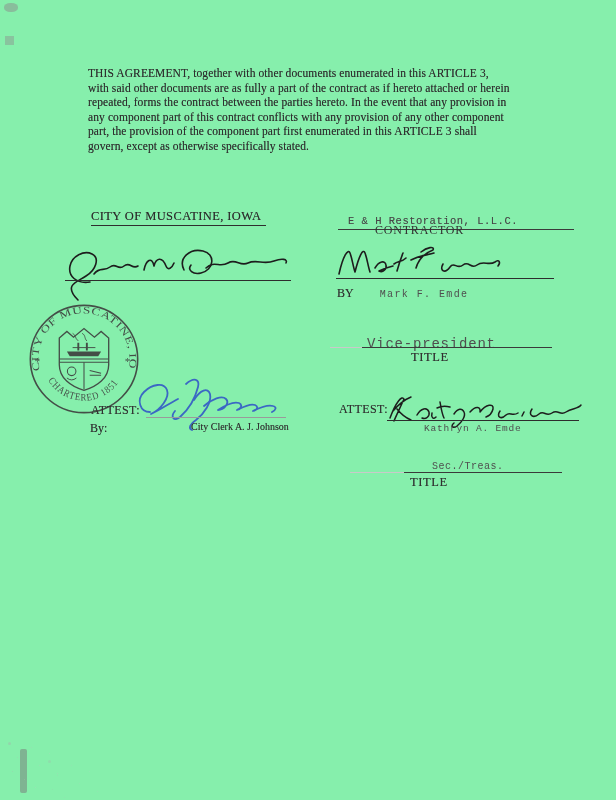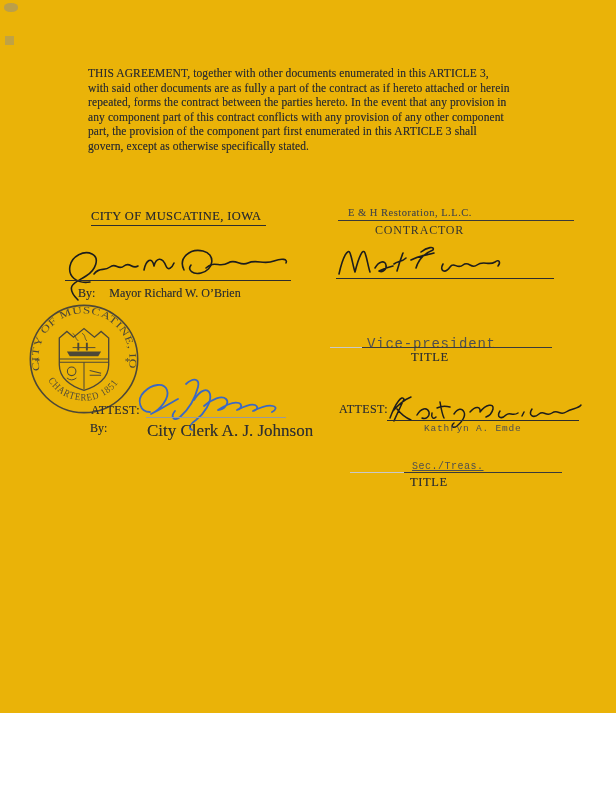--- a/index.html
+++ b/index.html
@@ -1,37 +1,37 @@
 <!DOCTYPE html>
 <html><head>
 <meta charset="utf-8">
 <style>
   html,body{margin:0;padding:0;background:#ffffff;}
   .page{
-    position:relative;width:616px;height:713px;background:#eab308;overflow:hidden;
+    position:relative;width:616px;height:800px;background:#86efac;overflow:hidden;
     font-family:"Liberation Serif", serif;color:#2f2f2f;
   }
   .abs{position:absolute;}
   .para{
     width:470px;font-size:11.5px;line-height:14.6px;white-space:pre-line;
     color:#2e2e2e;letter-spacing:0.1px;text-shadow:0 0 0.4px rgba(45,45,45,.55);
   }
   .heading-left{
     font-size:12.5px;letter-spacing:0.4px;color:#2c2c2c;
     border-bottom:1.2px solid #2e2e2e;padding:0 4px 1px 0;
     text-shadow:0 0 0.4px rgba(45,45,45,.5);
   }
   .heading-right{
-    width:226px;font-family:Liberation Serif, serif;font-size:10.5px;
+    width:226px;font-family:Liberation Mono, monospace;font-size:10.5px;
     letter-spacing:0.5px;color:#474747;padding:0 0 2px 10px;
-    border-bottom:1.2px solid #3a3a3a;text-shadow:0 0 0.4px rgba(70,70,70,.4);
+    border-bottom:1.2px solid #3a3a3a;text-shadow:0 0 0.4px rgba(70,70,70,.4);margin-top:8px;
   }
   .contractor{font-size:12px;letter-spacing:0.8px;color:#333;}
   .serif-label{font-size:12px;color:#303030;text-shadow:0 0 0.3px rgba(45,45,45,.5);}
-  .serif-small{font-size:17px;color:#303030;text-shadow:0 0 0.3px rgba(45,45,45,.5);}
+  .serif-small{font-size:10px;color:#303030;text-shadow:0 0 0.3px rgba(45,45,45,.5);margin-left:44px;}
   .typed{font-family:"Liberation Mono", monospace;color:#4f4f4f;}
   .rule{height:1.3px;background:#2d2d2d;}
   .rule-light{height:1px;background:#9a9a9a;}
   .rule-faint{height:1px;background:#c9c9c9;}
   .sig path{fill:none;stroke-linecap:round;stroke-linejoin:round;}
   .artifact{pointer-events:none;}
   .speckle{
     width:3px;height:3px;border-radius:50%;background:#aaa;opacity:.35;
     box-shadow: 8px 14px 0 -1px #b5b5b5, 22px 4px 0 -1px #bbb, 3px 28px 0 -1px #b0b0b0,
                 30px 22px 0 -1px #c0c0c0, 15px 36px 0 -1px #b8b8b8, 40px 10px 0 -1px #c4c4c4,
@@ -63,35 +63,35 @@
   <svg class="abs sig" style="left:60px;top:246px;" width="235" height="58" viewBox="0 0 235 58">
     <g stroke="#1d1d1d" stroke-width="1.6">
       <path d="M30,36 C16,38 8,30 10,20 C12,10 24,4 32,8 C40,12 36,24 26,30 C20,34 14,36 12,40 C10,44 14,50 18,54"></path>
       <path d="M34,28 C40,20 44,26 50,21 C56,16 58,25 64,20 C70,15 72,24 78,20"></path>
       <path d="M84,24 C86,14 92,10 94,20 C96,12 102,10 106,20 C108,25 112,22 114,17"></path>
       <path d="M124,24 C118,12 130,2 143,5 C156,8 154,24 141,27 C133,29 127,24 131,19"></path>
       <path d="M146,22 C154,14 160,22 168,17 C176,12 180,21 188,17 C196,13 204,19 214,15 C222,12 228,13 226,17"></path>
     </g>
   </svg>
   <div class="abs rule" style="left:65px;top:280px;width:226px;"></div>
-  <div class="abs" style="left:78px;top:283px;">
-    <span class="serif-label">By:</span>
-    <span class="serif-label" style="margin-left:10px;">Mayor Richard W. O’Brien</span>
-  </div>
 
   <svg class="abs sig" style="left:333px;top:240px;" width="170" height="44" viewBox="0 0 170 44">
     <g stroke="#1d1d1d" stroke-width="1.6">
       <path d="M6,34 C10,16 15,8 17,13 C19,18 20,26 22,32 C26,16 30,8 32,13 C34,18 35,26 37,32"></path>
       <path d="M42,28 C46,21 52,20 53,25 C54,29 50,33 46,31 C50,29 55,27 60,26"></path>
       <path d="M64,31 C66,24 68,18 70,13 M61,24 C65,21 69,22 73,18"></path>
       <path d="M88,12 C94,7 102,6 100,10 C92,13 86,18 83,28 M78,20 C85,16 94,15 101,13"></path>
       <path d="M110,24 C106,31 112,34 117,27 C121,21 124,30 130,25 C136,20 138,30 144,25 C150,20 156,26 162,22 C166,19 168,22 165,26"></path>
     </g>
   </svg>
   <div class="abs rule" style="left:336px;top:278px;width:218px;"></div>
+  <div class="abs" style="left:337px;top:283px;">
+    <span class="serif-label">BY</span>
+    <span class="typed" style="margin-left:22px;font-size:10px;letter-spacing:1.4px;">Mark F. Emde</span>
+  </div>
 
   <svg class="abs" style="left:27px;top:302px;opacity:.9;" width="114" height="114" viewBox="0 0 120 120">
     <defs>
       <path id="sealTop" d="M 14.1,74 A 48,48 0 1 1 105.9,74"></path>
       <path id="sealBot" d="M 18.7,75 A 44,44 0 0 0 101.3,75"></path>
     </defs>
     <circle cx="60" cy="60" r="56.5" fill="none" stroke="#3d3d3d" stroke-width="1.7"></circle>
     <text font-family="Liberation Serif, serif" font-size="10.5" fill="#3d3d3d" letter-spacing="0.5">
       <textPath href="#sealTop" startOffset="2" textLength="196" lengthAdjust="spacingAndGlyphs">CITY OF MUSCATINE, IOWA</textPath>
     </text>
@@ -140,18 +140,18 @@
       <path d="M56,12 C57,18 58,24 60,28 M53,18 C57,16 62,16 66,17"></path>
       <path d="M70,24 C74,18 78,18 80,22 C82,26 78,32 73,36 C69,39 66,36 70,33"></path>
       <path d="M86,22 C92,15 97,17 96,22 C102,14 110,13 109,19 C108,23 105,26 102,27"></path>
       <path d="M116,21 C112,27 117,30 122,25 C126,21 128,27 134,23 M138,26 L140,22"></path>
       <path d="M148,19 C144,25 149,29 155,24 C160,20 162,27 168,23 C174,19 176,26 182,22 C188,18 194,19 197,15"></path>
     </g>
   </svg>
   <div class="abs rule" style="left:387px;top:420px;width:192px;"></div>
   <div class="abs typed" style="left:404px;top:423px;font-size:9.5px;letter-spacing:0.8px;padding-left:20px;">Kathryn A. Emde</div>
 
-  <div class="abs typed" style="left:412px;top:461px;font-size:10px;letter-spacing:0.5px;text-decoration:underline;">Sec./Treas.</div>
+  <div class="abs typed" style="left:432px;top:461px;font-size:10px;letter-spacing:0.5px;">Sec./Treas.</div>
   <div class="abs rule-faint" style="left:350px;top:472px;width:56px;"></div>
   <div class="abs rule" style="left:404px;top:472px;width:158px;height:1.1px;background:#3a3a3a;"></div>
   <div class="abs serif-label" style="left:410px;top:475px;font-size:12.5px;letter-spacing:0.6px;">TITLE</div>
 
 </div>
 
 </body></html>

